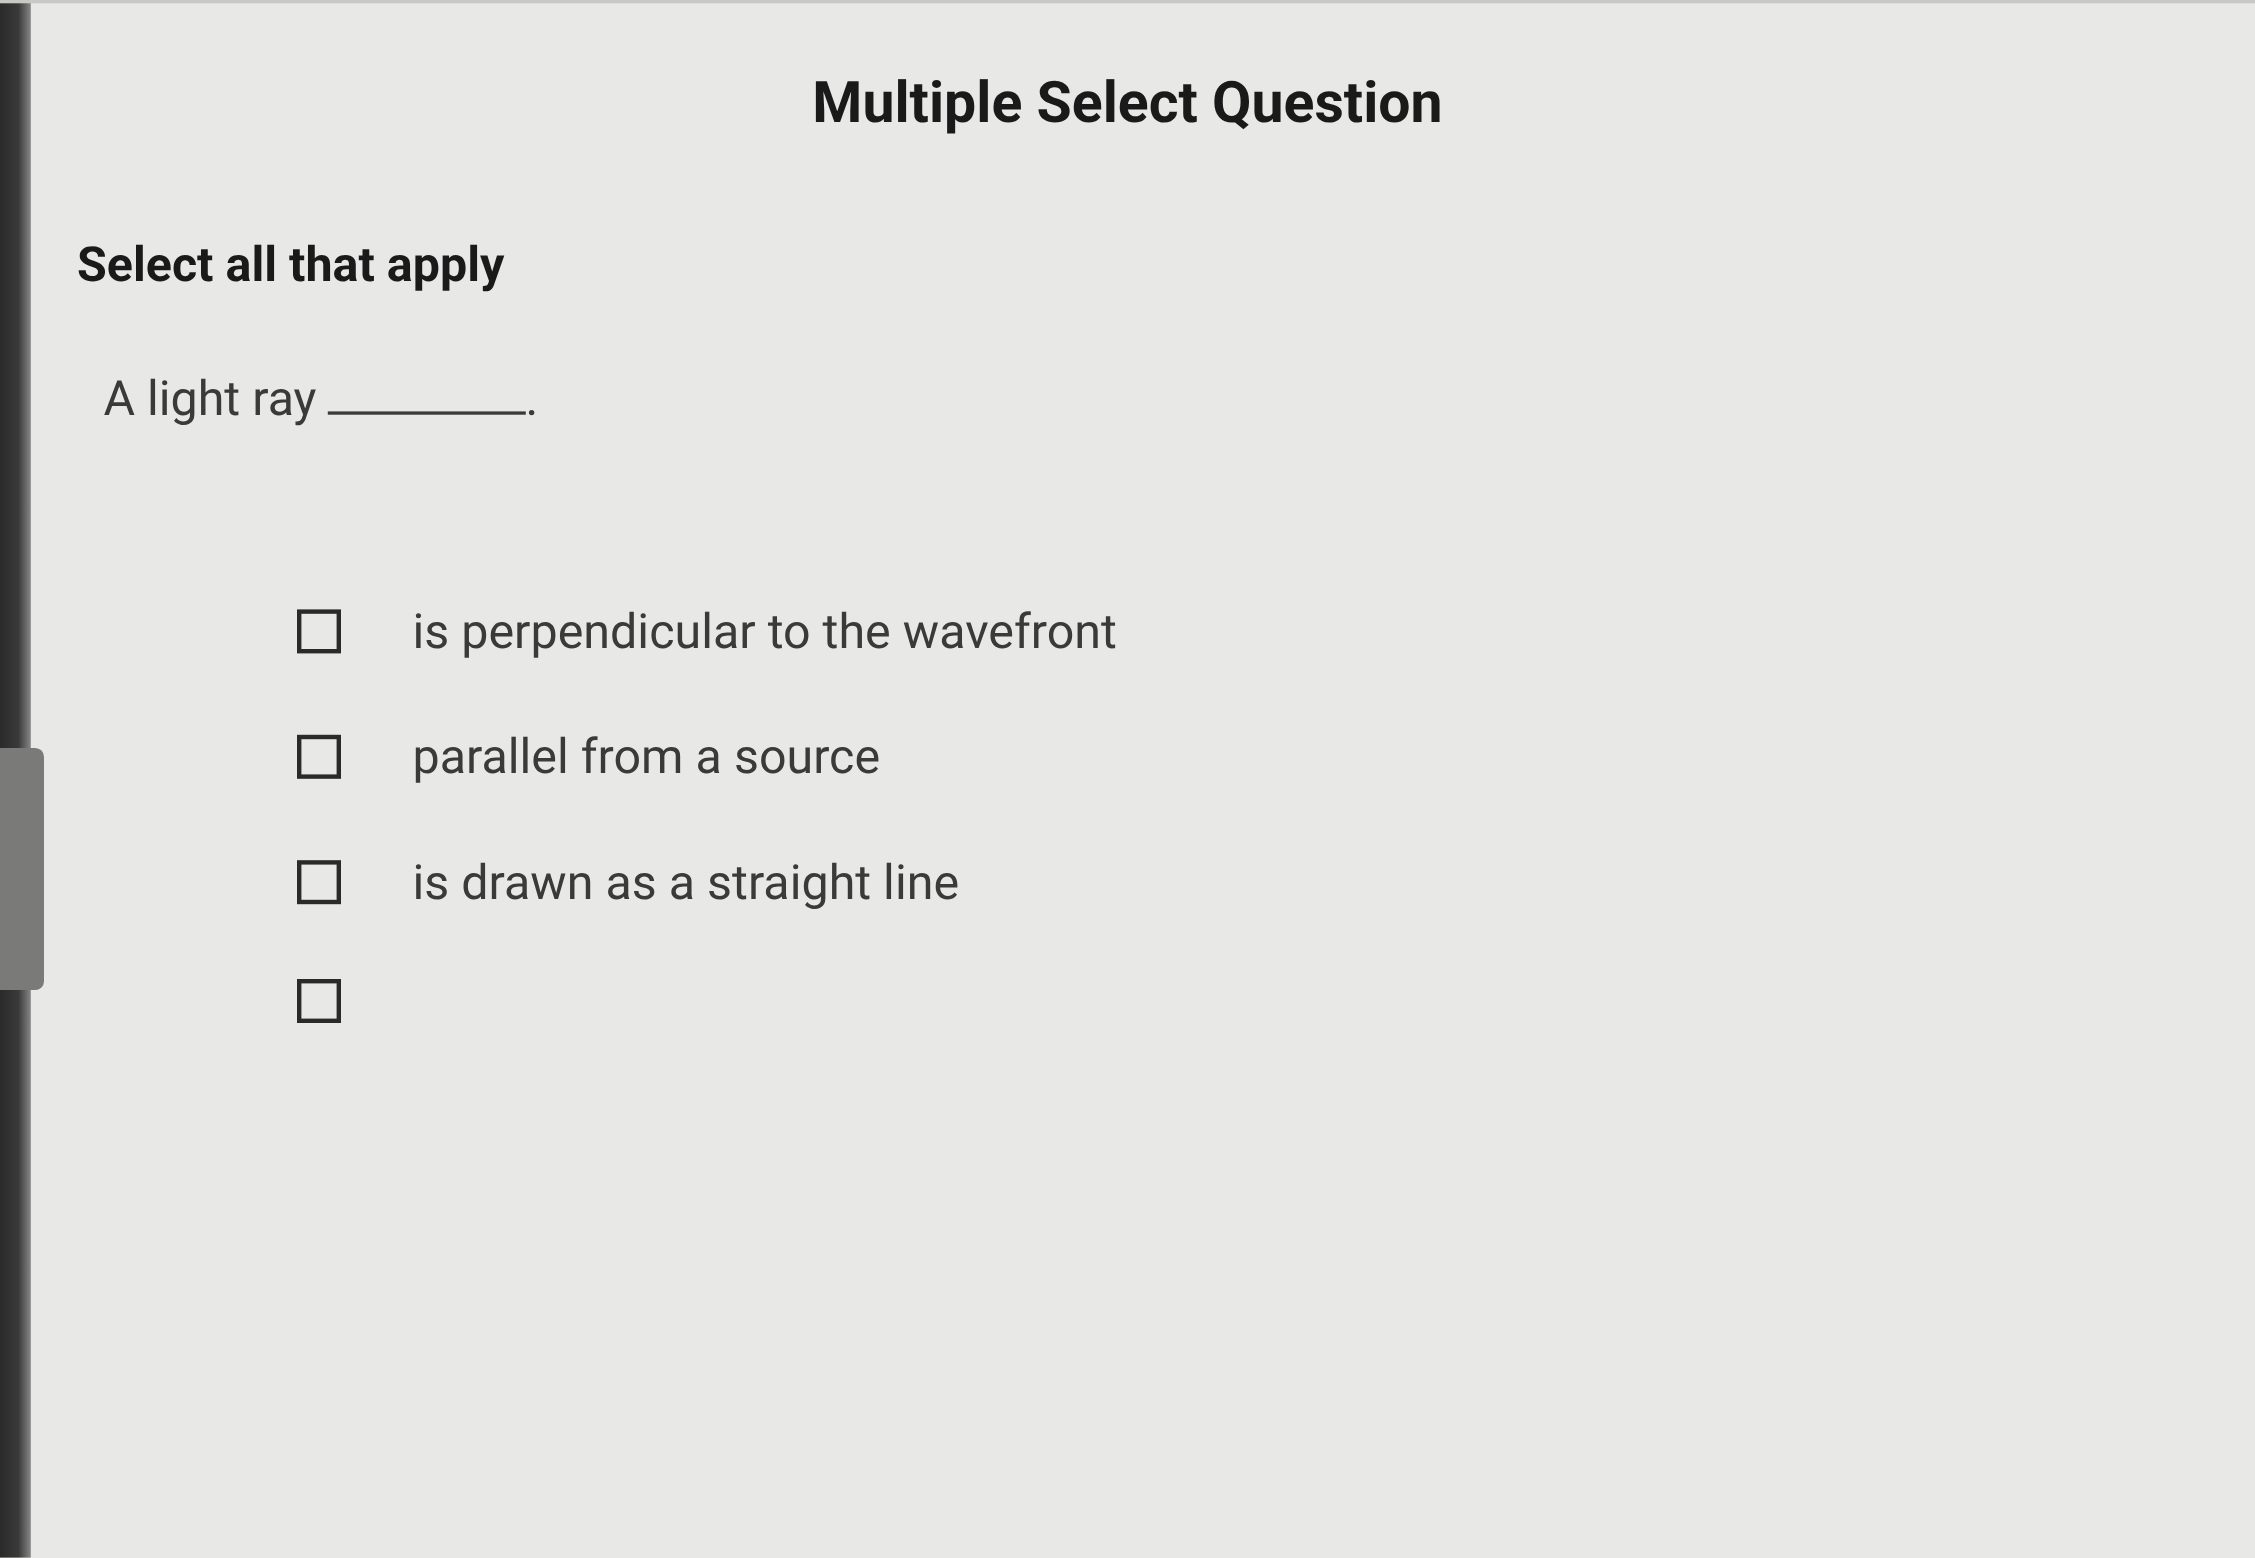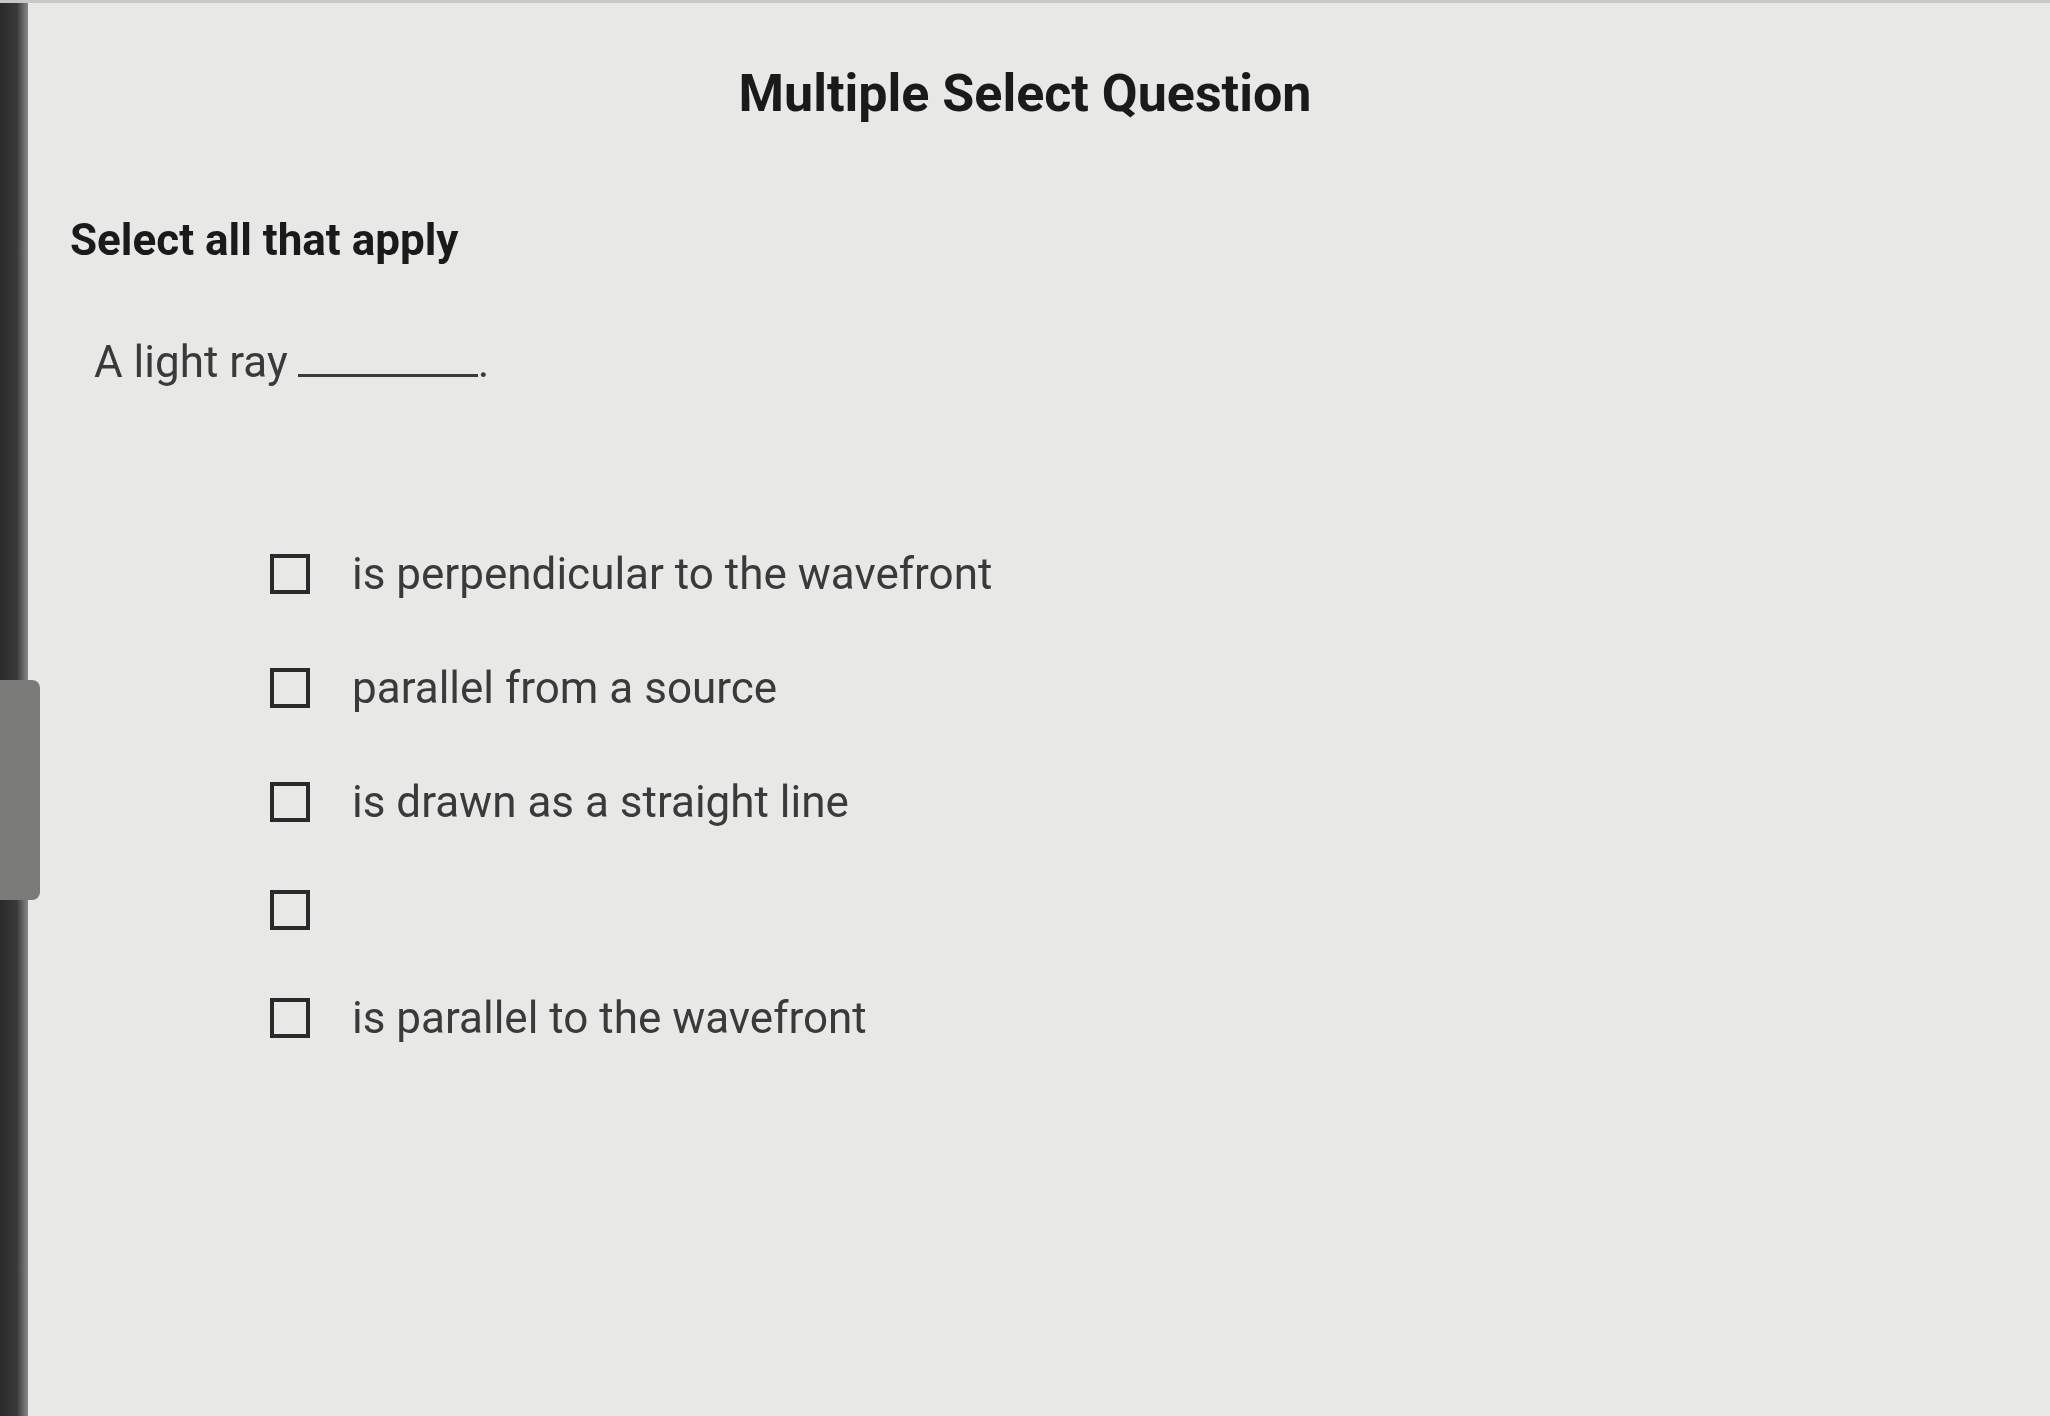--- a/index.html
+++ b/index.html
@@ -77,20 +77,21 @@
       border: 4px solid #2a2a2a;
       background: transparent;
       margin-right: 42px;
       flex-shrink: 0;
       cursor: pointer;
     }
     .option-label {
       font-size: 44px;
       font-weight: 400;
       color: #3a3a3a;
+      margin-left: 23px;
     }
   </style>
 </head>
 <body>
 
 <div class="left-edge"></div>
 <div class="left-tab"></div>
 
 <div class="container">
   <h1 class="question-type">Multiple Select Question</h1>
@@ -112,19 +113,15 @@
 
     <div class="option-row">
       <div class="checkbox"></div>
       <span class="option-label">is drawn as a straight line</span>
     </div>
 
     <div class="option-row">
       <div class="checkbox"></div>
     </div>
 
-    <div class="option-row">
-      <div class="checkbox"></div>
-      <span class="option-label">is parallel to the wavefront</span>
-    </div>
 
   </div>
 </div>
 
 </body></html>

